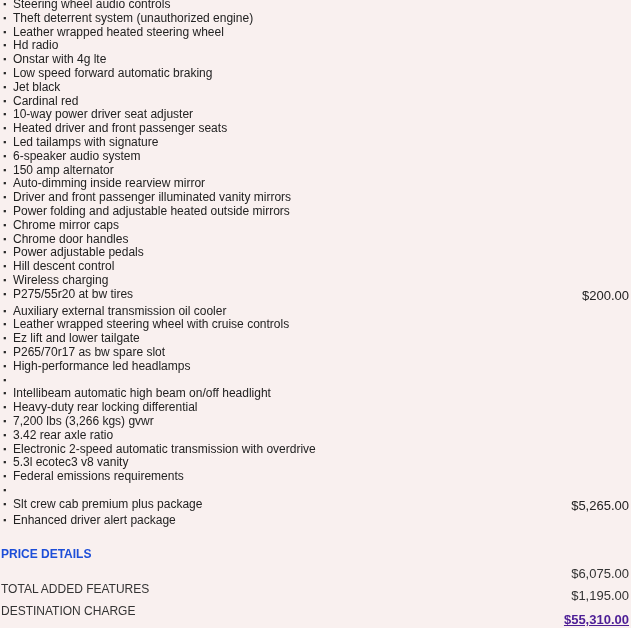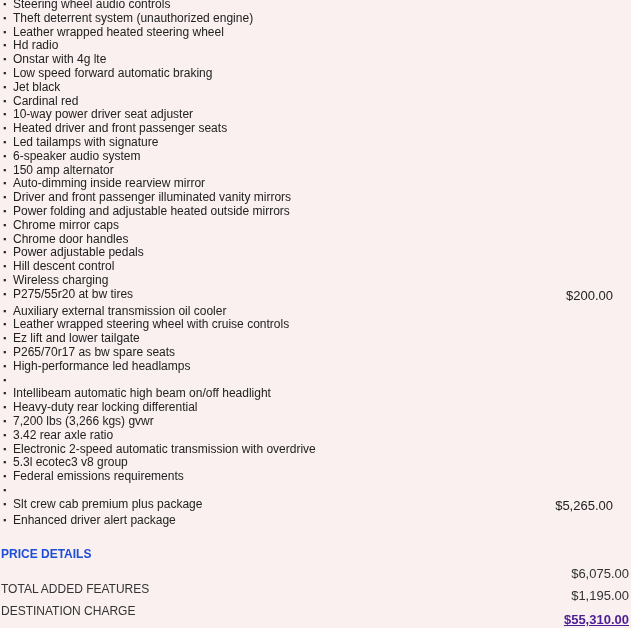--- a/index.html
+++ b/index.html
@@ -8,21 +8,21 @@
       background: #f9f0ef;
       font-family: "Liberation Sans", sans-serif;
       color: #222;
       font-size: 12px;
     }
     .features { position: absolute; top: -2px; left: 0; width: 631px; }
     .row { position: relative; height: 13.8px; line-height: 13.8px; white-space: nowrap; }
     .row.gap-after { margin-bottom: 3px; }
     .bullet { position: absolute; left: 3px; font-size: 9px; }
     .label { position: absolute; left: 13px; }
-    .price { position: absolute; right: 18px; font-size: 13px; top: 1px; }
+    .price { position: absolute; right: 2px; font-size: 13px; top: 1px; }
     .details { position: absolute; left: 0; top: 544px; width: 631px; }
     .details .title { position: absolute; left: 1px; top: 3px; font-size: 12px; font-weight: bold; color: #1d4ed8; }
     .drow { position: absolute; left: 0; width: 631px; font-size: 12px; color: #333; }
     .drow .dl { position: absolute; left: 1px; margin-top: 16px; }
     .drow .dv { position: absolute; right: 2px; font-size: 13px; }
     .drow.total .dl { font-size: 17px; font-weight: bold; color: #111; letter-spacing: 0.2px; font-style: italic; }
     .drow.total .dv { font-weight: bold; color: #4c1d95; text-decoration: underline; }
   </style>
 </head>
 <body>
@@ -124,21 +124,21 @@
     <div class="row">
       <span class="bullet">▪</span>
       <span class="label">Leather wrapped steering wheel with cruise controls</span>
     </div>
     <div class="row">
       <span class="bullet">▪</span>
       <span class="label">Ez lift and lower tailgate</span>
     </div>
     <div class="row">
       <span class="bullet">▪</span>
-      <span class="label">P265/70r17 as bw spare seats</span>
+      <span class="label">P265/70r17 as bw spare slot</span>
     </div>
     <div class="row">
       <span class="bullet">▪</span>
       <span class="label">High-performance led headlamps</span>
     </div>
     <div class="row">
       <span class="bullet">▪</span>
     </div>
     <div class="row">
       <span class="bullet">▪</span>
@@ -155,21 +155,21 @@
     <div class="row">
       <span class="bullet">▪</span>
       <span class="label">3.42 rear axle ratio</span>
     </div>
     <div class="row">
       <span class="bullet">▪</span>
       <span class="label">Electronic 2-speed automatic transmission with overdrive</span>
     </div>
     <div class="row">
       <span class="bullet">▪</span>
-      <span class="label">5.3l ecotec3 v8 group</span>
+      <span class="label">5.3l ecotec3 v8 vanity</span>
     </div>
     <div class="row">
       <span class="bullet">▪</span>
       <span class="label">Federal emissions requirements</span>
     </div>
     <div class="row">
       <span class="bullet">▪</span>
     </div>
     <div class="row gap-after">
       <span class="bullet">▪</span>

